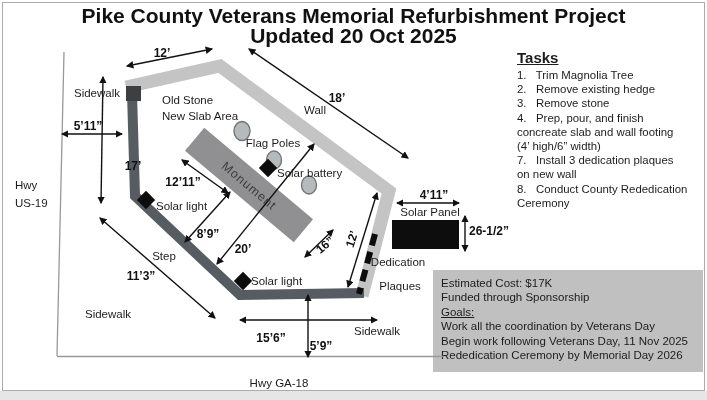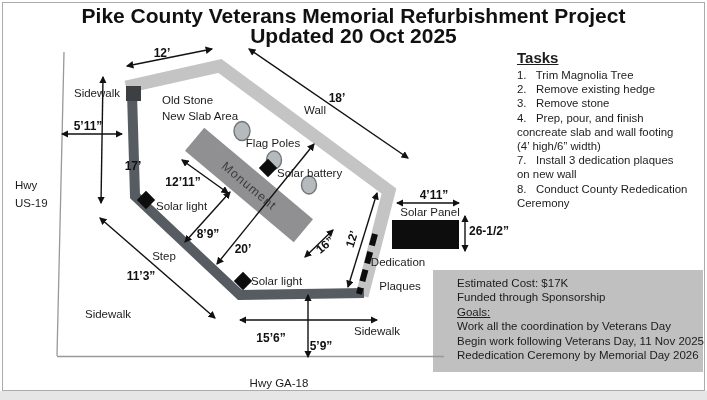--- a/index.html
+++ b/index.html
@@ -11,21 +11,21 @@
   .title-line{font-weight:bold;font-size:21px;line-height:20px;color:#111;}
   svg.plan{position:absolute;left:0;top:0;z-index:2;}
   .lbl{position:absolute;font-size:11.5px;color:#1c1c1c;white-space:pre;z-index:3;}
   .ctr{transform:translate(-50%,-50%);}
   .meas{position:absolute;font-size:12px;font-weight:bold;color:#111;white-space:pre;z-index:3;}
   .mon-text{position:absolute;font-size:12.5px;color:#3d3d3d;letter-spacing:1px;z-index:3;}
   #tasks{position:absolute;left:517px;top:49px;width:190px;z-index:3;}
   #tasks .head{font-size:15px;font-weight:bold;text-decoration:underline;margin-bottom:2px;}
   #tasks .tline{font-size:11.4px;line-height:14.2px;white-space:pre;}
   #notes{position:absolute;left:433px;top:270px;width:270px;height:102px;z-index:1;
-         padding:6px 0 0 24px;box-sizing:border-box;}
+         padding:6px 0 0 8px;box-sizing:border-box;}
   #notes .nline{font-size:11.5px;line-height:14.4px;white-space:pre;}
   .u{text-decoration:underline;}
 </style>
 </head>
 <body>
 
 <div id="stage">
   <div id="frame"></div>
 
   <div id="titleblock">

